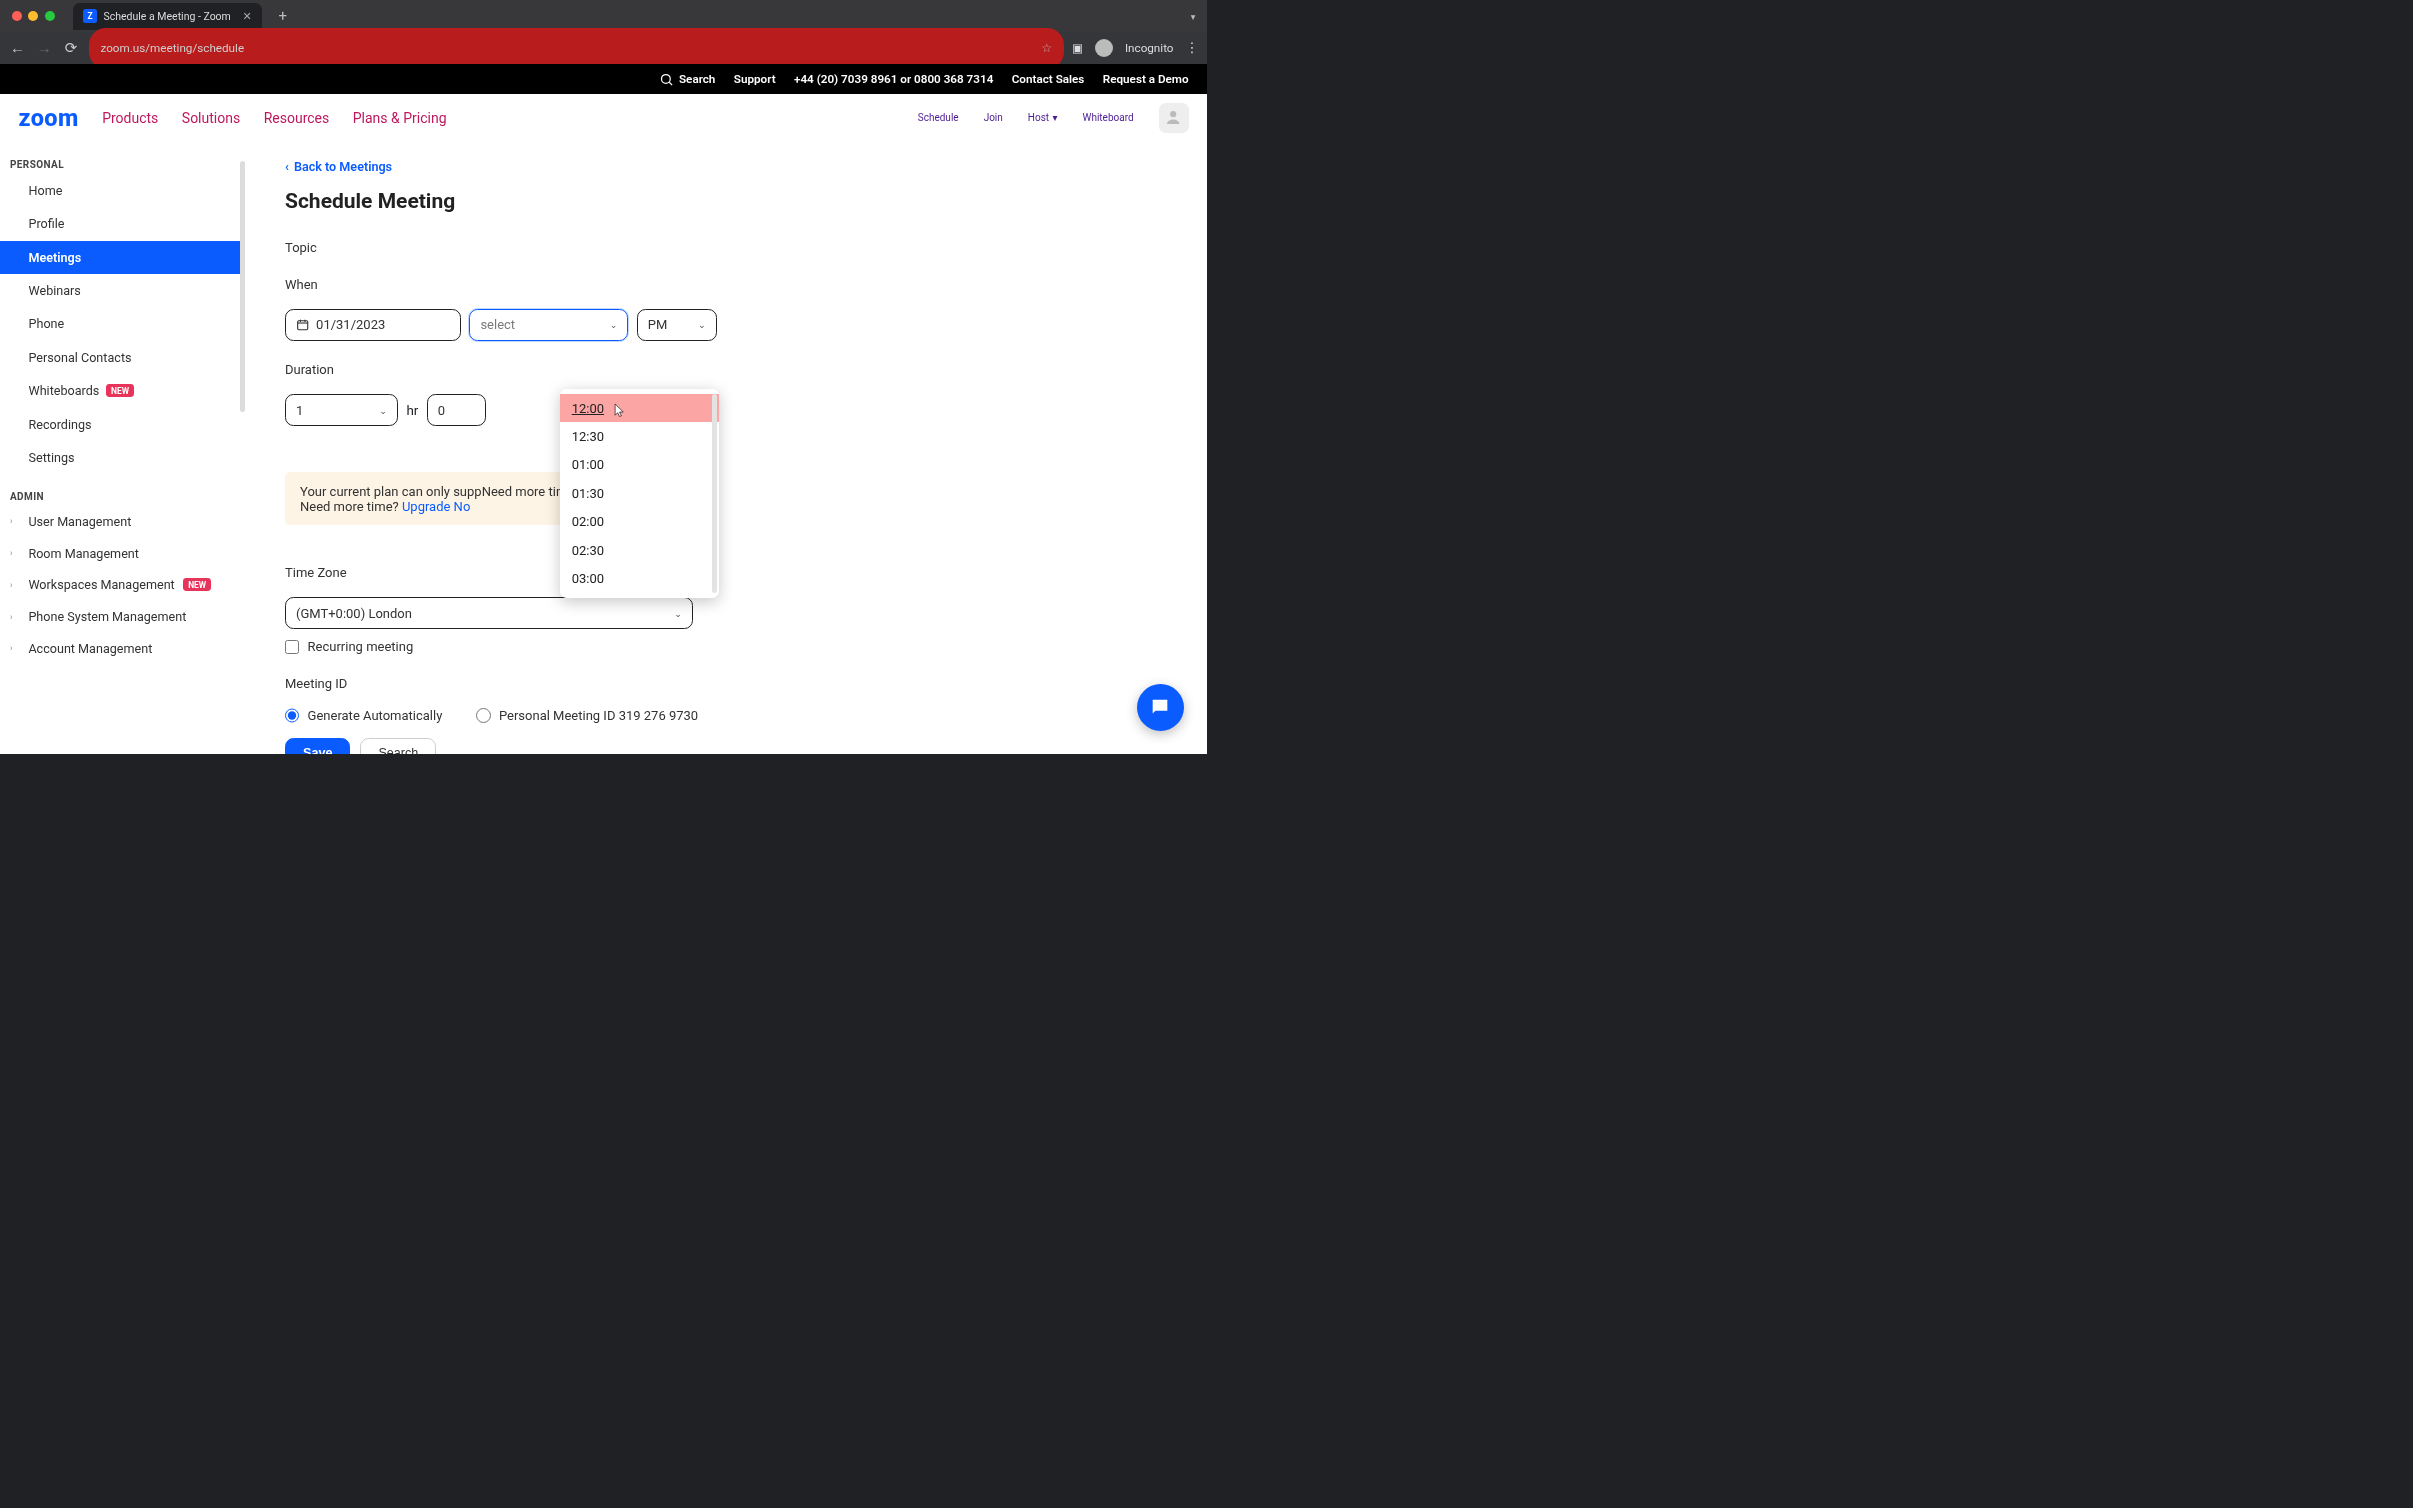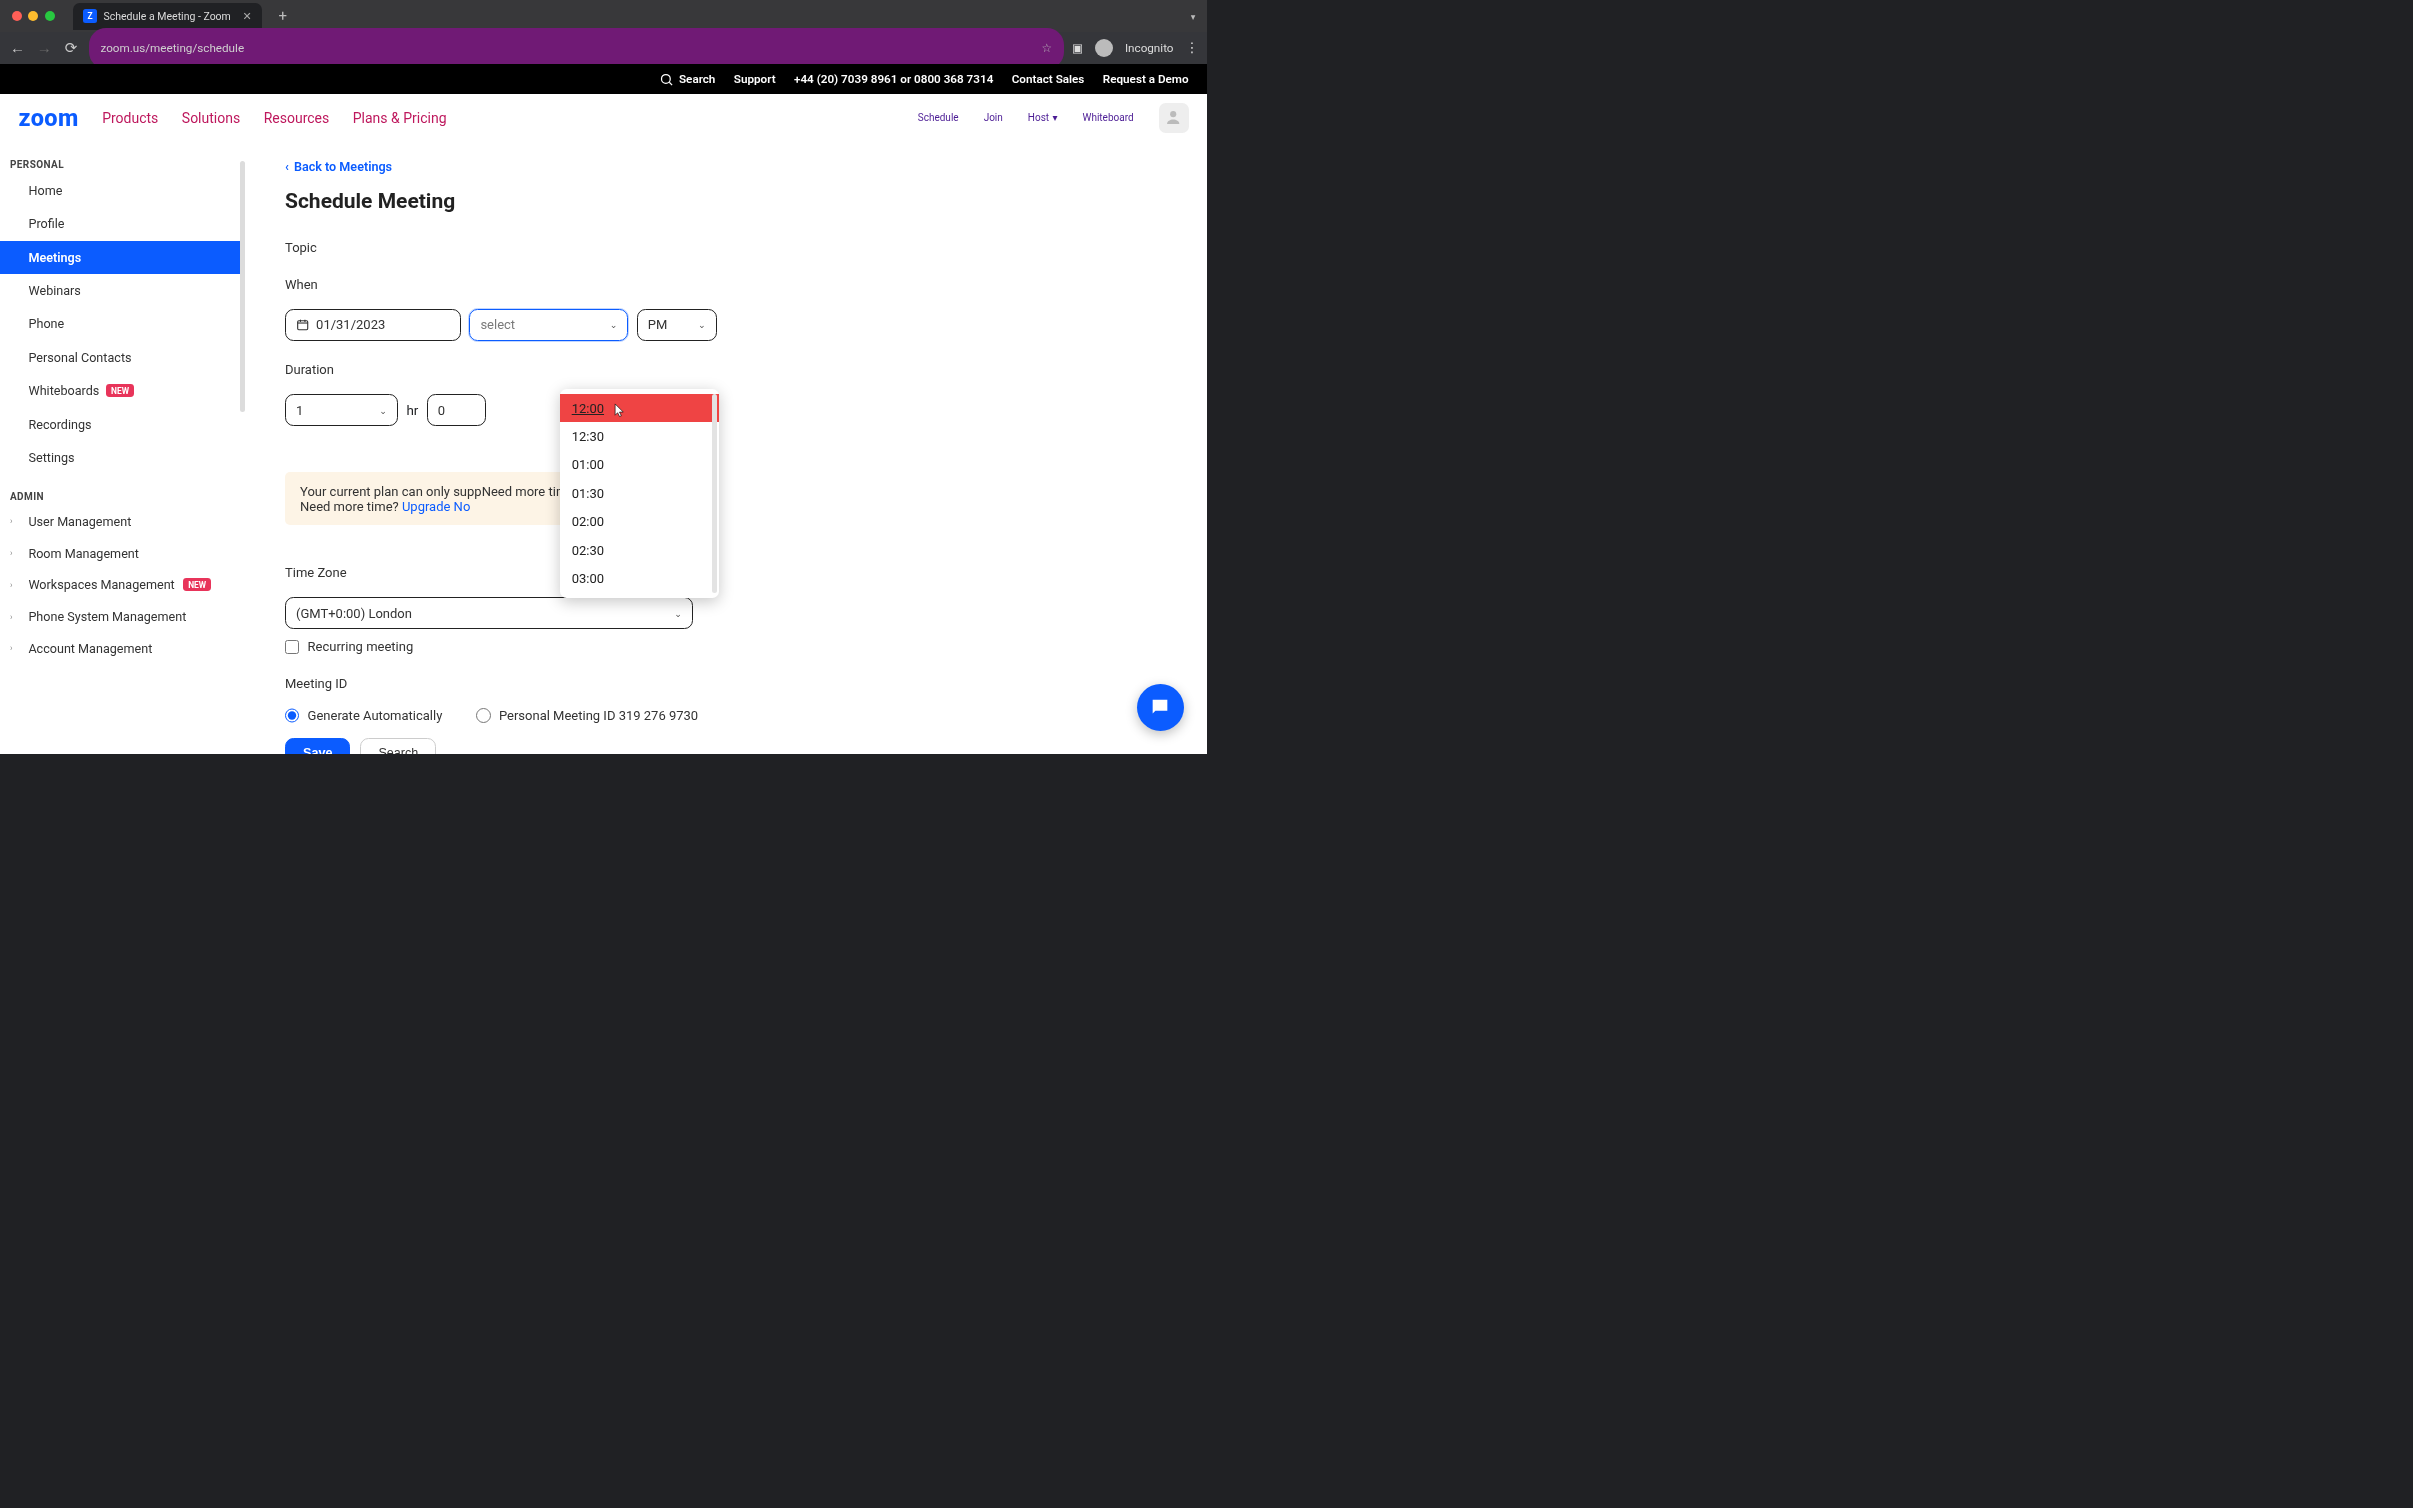--- a/index.html
+++ b/index.html
@@ -20,21 +20,21 @@
   .dot.red{background:#ff5f57;} .dot.yellow{background:#febc2e;} .dot.green{background:#28c840;}
   .tab { background:#202124; color:#dcdcdc; height:27px; border-radius:6.7px 6.7px 0 0; display:flex; align-items:center; padding:0 10px; gap:6.7px; font-size:10.5px; margin-right:5px;}
   .tab .favicon{width:13.4px;height:13.4px;border-radius:2.5px;background:#0b5cff;color:white;display:flex;align-items:center;justify-content:center;font-size:8.4px;font-weight:700;}
   .tab .close{color:#aaa;font-size:11px;margin-left:5px;}
   .newtab{color:#bbb;font-size:15px;margin-left:5px;}
   .chevron-down-right{margin-left:auto;color:#bbb;font-size:9.2px;}
   
   .toolbar { background:#35363a; height:32px; display:flex; align-items:center; padding:0 8.4px; gap:8.4px;}
   .tbtn{color:#c9c9c9; width:18.4px; text-align:center; font-size:15px;}
   .tbtn.dim{color:#6a6a6a;}
-  .urlbar{flex:1;background:#701a75;border-radius:17px;height:41px;display:flex;align-items:center;padding:0 11.7px;color:#cfcfcf;font-size:11.7px;}
+  .urlbar{flex:1;background:#b91c1c;border-radius:17px;height:41px;display:flex;align-items:center;padding:0 11.7px;color:#cfcfcf;font-size:11.7px;}
   .urlbar .star{margin-left:auto;color:#bbb;}
   .tool-icons{display:flex;align-items:center;gap:11.7px;color:#ddd;font-size:11.7px;}
   .avatar-circle{width:18.4px;height:18.4px;border-radius:50%;background:#bbb;display:inline-block;}
   .three-dots{color:#ddd;font-size:13.4px;}
   
   .page{background:#fff; height:calc(100% - 64px); display:flex; flex-direction:column; overflow:hidden;}
   .utilbar{background:#000; color:#fff; height:30px; display:flex; align-items:center; justify-content:flex-end; padding:0 18.4px; gap:18.4px; font-size:11.7px; font-weight:600;}
   .utilbar .search{display:flex;align-items:center;gap:5px;}
   .utilbar .search svg{width:15px;height:15px;}
   .zoomhdr{height:47px; border-bottom:0;display:flex;align-items:center;padding:0 18.4px;gap:23.5px;}
@@ -84,21 +84,21 @@
   .radios{display:flex;gap:34px;}
   .btns{display:flex;gap:10px;margin-top:15px;}
   .btn{border-radius:8.4px;padding:7.5px 17px;font-size:12.6px;cursor:pointer;border:0.8px solid #ccc;background:#fff;color:#333;}
   .btn.primary{background:#0b5cff;color:#fff;border-color:#0b5cff;font-weight:600;}
   
   .dropdown-menu{
     position:absolute; background:#fff; border-radius:6.7px; box-shadow:0 3.4px 15px rgba(0,0,0,.22);
     padding:5px 0; z-index:50; width:159px;
   }
   .dropdown-item{padding:6.7px 11.7px;font-size:13px;color:#222;cursor:pointer;}
-  .dropdown-item:hover,.dropdown-item.hover{background:#ef4444;text-decoration:underline;}
+  .dropdown-item:hover,.dropdown-item.hover{background:#fca5a5;text-decoration:underline;}
   .dropdown-scroll{position:absolute;right:2.5px;top:5px;bottom:5px;width:5px;background:#e3e3e3;border-radius:2.5px;}
   
   .fab{position:absolute;right:23.5px;bottom:23.5px;width:47px;height:47px;border-radius:50%;background:#0b5cff;display:flex;align-items:center;justify-content:center;box-shadow:0 3.4px 11.7px rgba(0,0,0,.25);cursor:pointer;}
   .fab svg{width:22px;height:22px;fill:#fff;}
   
   .side-scroll{position:absolute;left:240px;top:161px;width:5px;height:251px;background:#dcdcdc;border-radius:2.5px;}
   
   .cursor{position:absolute;width:15px;height:18.4px;z-index:80;pointer-events:none;}
 </style>
 </head>

